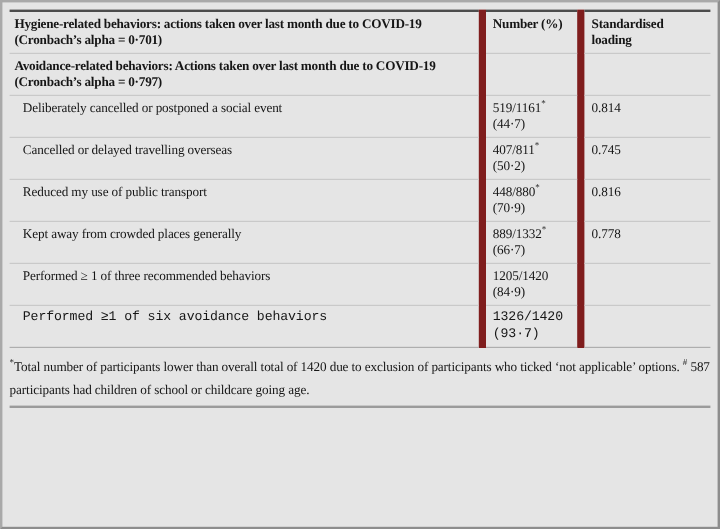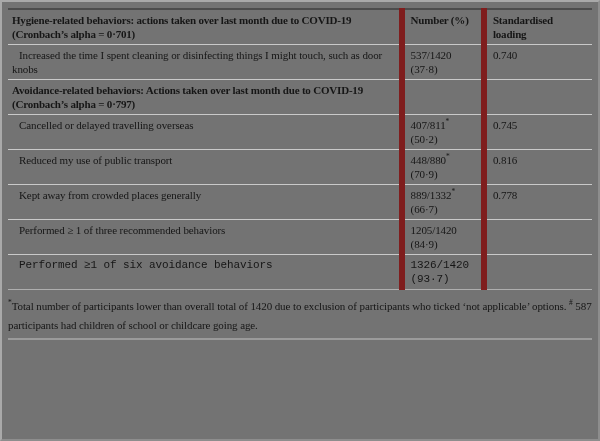--- a/index.html
+++ b/index.html
@@ -4,21 +4,21 @@
 <style>
   html, body {
     margin: 0;
     padding: 0;
     background: #ffffff;
   }
   .frame {
     width: 600px;
     height: 441px;
     box-sizing: border-box;
-    background: #737373;
+    background: #e5e5e5;
     border: 2px solid #a9a9a9;
     border-right-color: #8d8d8d;
     border-bottom-color: #8d8d8d;
     padding: 6px 6px 0 6px;
     overflow: hidden;
     font-family: "Liberation Serif", "DejaVu Serif", serif;
     color: #161616;
   }
   table.behaviors {
     width: 100%;
@@ -74,34 +74,34 @@
         <col class="w3">
       </colgroup>
     <tbody>
 
       <tr class="head">
         <td class="c1">Hygiene-related behaviors: actions taken over last month due to COVID-19 (Cronbach’s alpha = 0·701)</td>
         <td class="c2">Number (%)</td>
         <td class="c3">Standardised loading</td>
       </tr>
 
-      <tr>
-        <td class="c1 item">Increased the time I spent cleaning or disinfecting things I might touch, such as door knobs</td>
-        <td class="c2"><span>537/1420</span><sup></sup><div class="pct">(37·8)</div></td>
-        <td class="c3">0.740</td>
-      </tr>
 
 
 
       <tr class="head">
         <td class="c1">Avoidance-related behaviors: Actions taken over last month due to COVID-19 (Cronbach’s alpha = 0·797)</td>
         <td class="c2"></td>
         <td class="c3"></td>
       </tr>
 
+      <tr>
+        <td class="c1 item">Deliberately cancelled or postponed a social event</td>
+        <td class="c2"><span>519/1161</span><sup>*</sup><div class="pct">(44·7)</div></td>
+        <td class="c3">0.814</td>
+      </tr>
 
       <tr>
         <td class="c1 item">Cancelled or delayed travelling overseas</td>
         <td class="c2"><span>407/811</span><sup>*</sup><div class="pct">(50·2)</div></td>
         <td class="c3">0.745</td>
       </tr>
 
       <tr>
         <td class="c1 item">Reduced my use of public transport</td>
         <td class="c2"><span>448/880</span><sup>*</sup><div class="pct">(70·9)</div></td>

